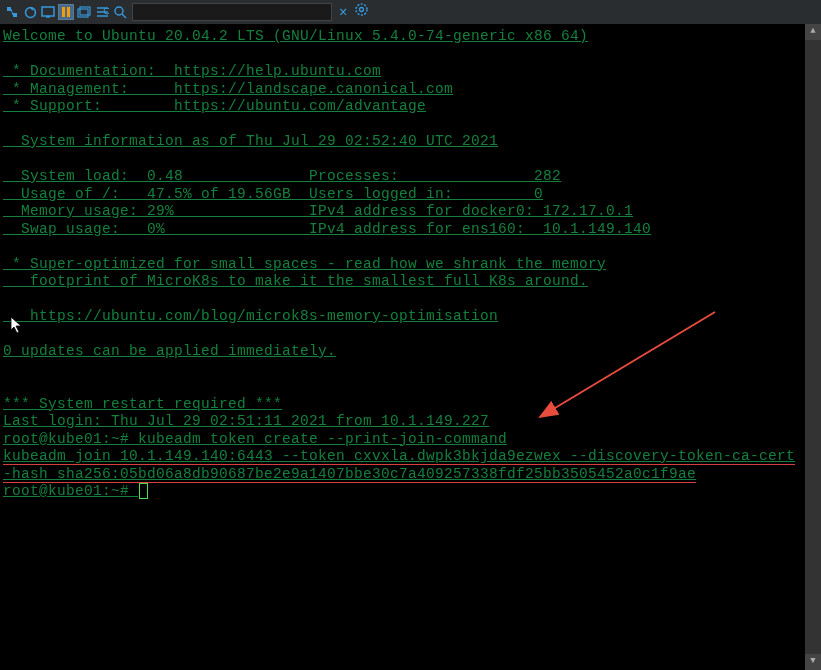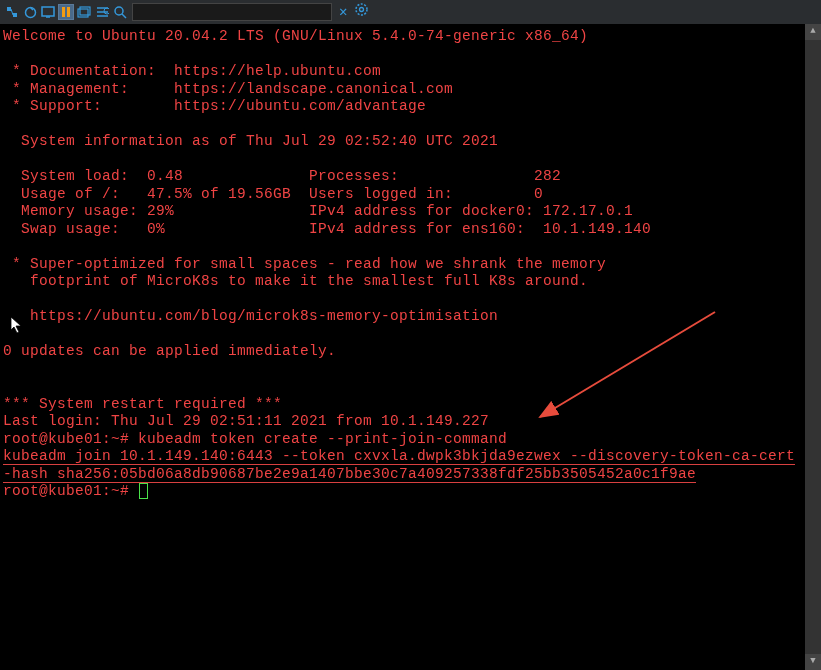--- a/index.html
+++ b/index.html
@@ -69,24 +69,25 @@
       font-size: 12px;
       cursor: pointer;
       padding: 0 3px;
     }
     
     .terminal {
       padding: 4px 3px;
       white-space: pre;
       font-family: 'Courier New', Consolas, monospace;
       font-size: 14.5px;
-      color: #ef4444;
+      color: #15803d;
       position: relative;
       line-height: 17.5px;
       letter-spacing: 0.3px;
+      text-decoration: underline;
     }
     
     .scrollbar {
       position: absolute;
       right: 0;
       top: 24px;
       width: 16px;
       height: calc(100% - 24px);
       background: #2a2a2a;
     }

